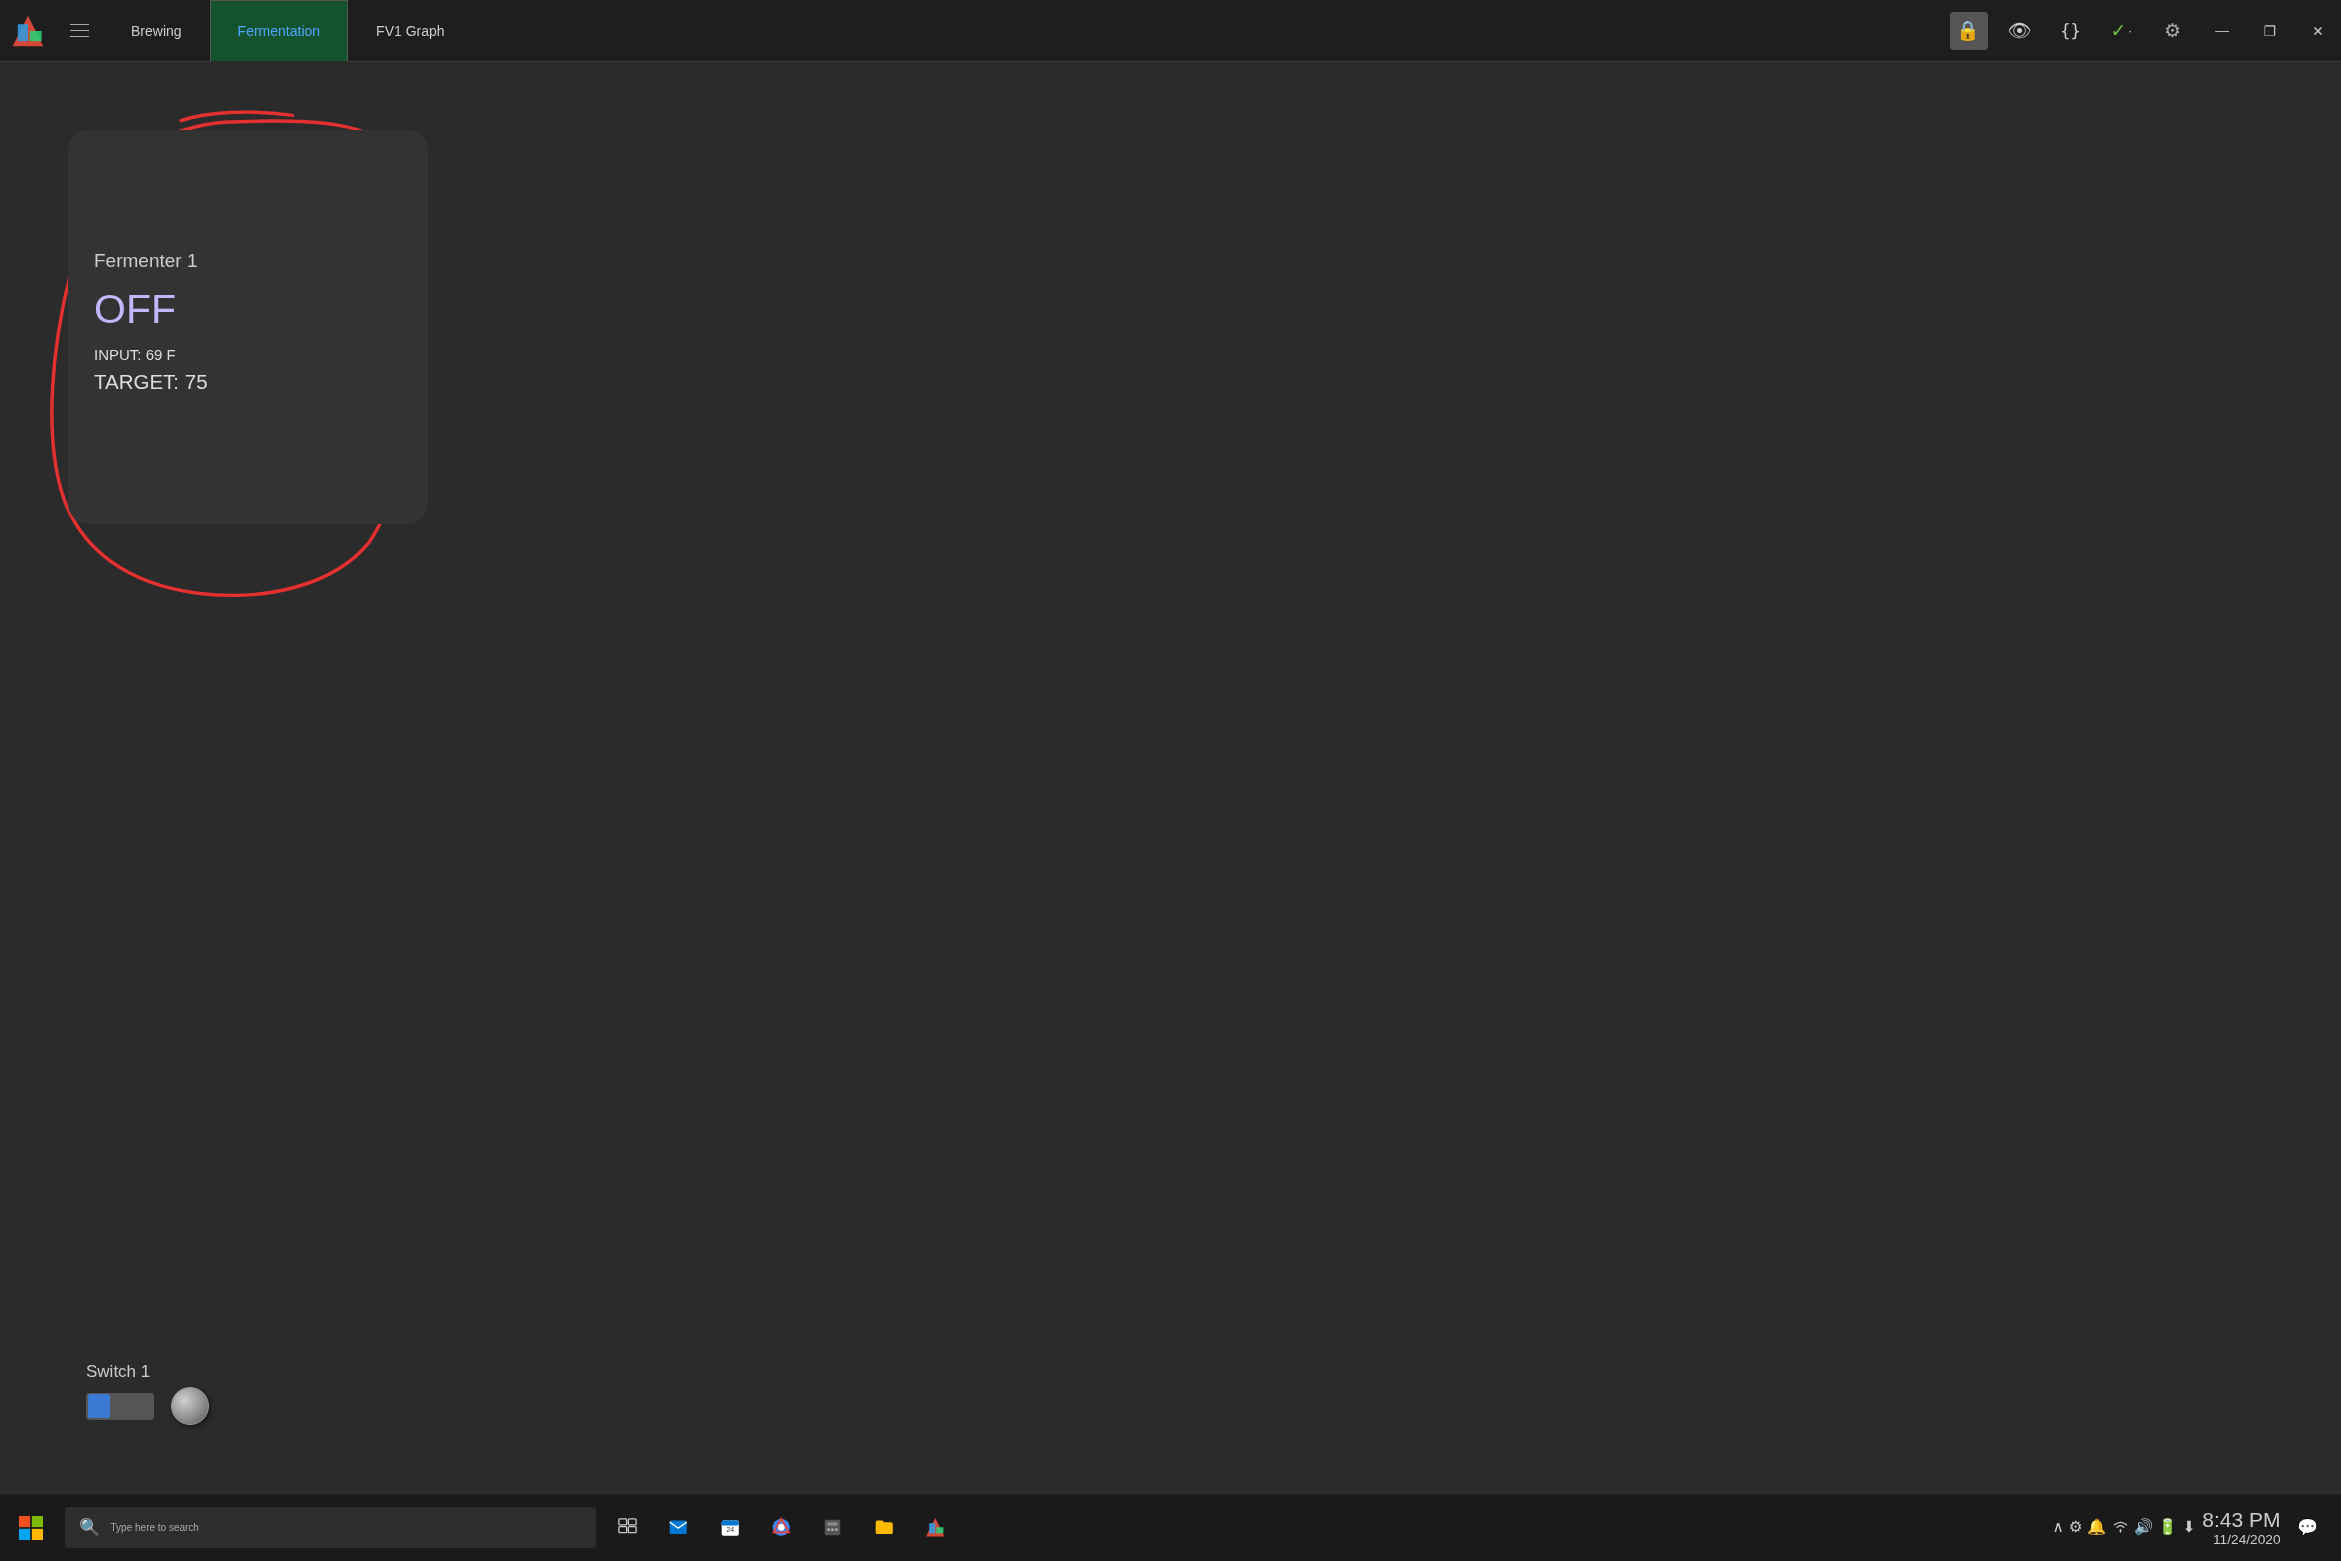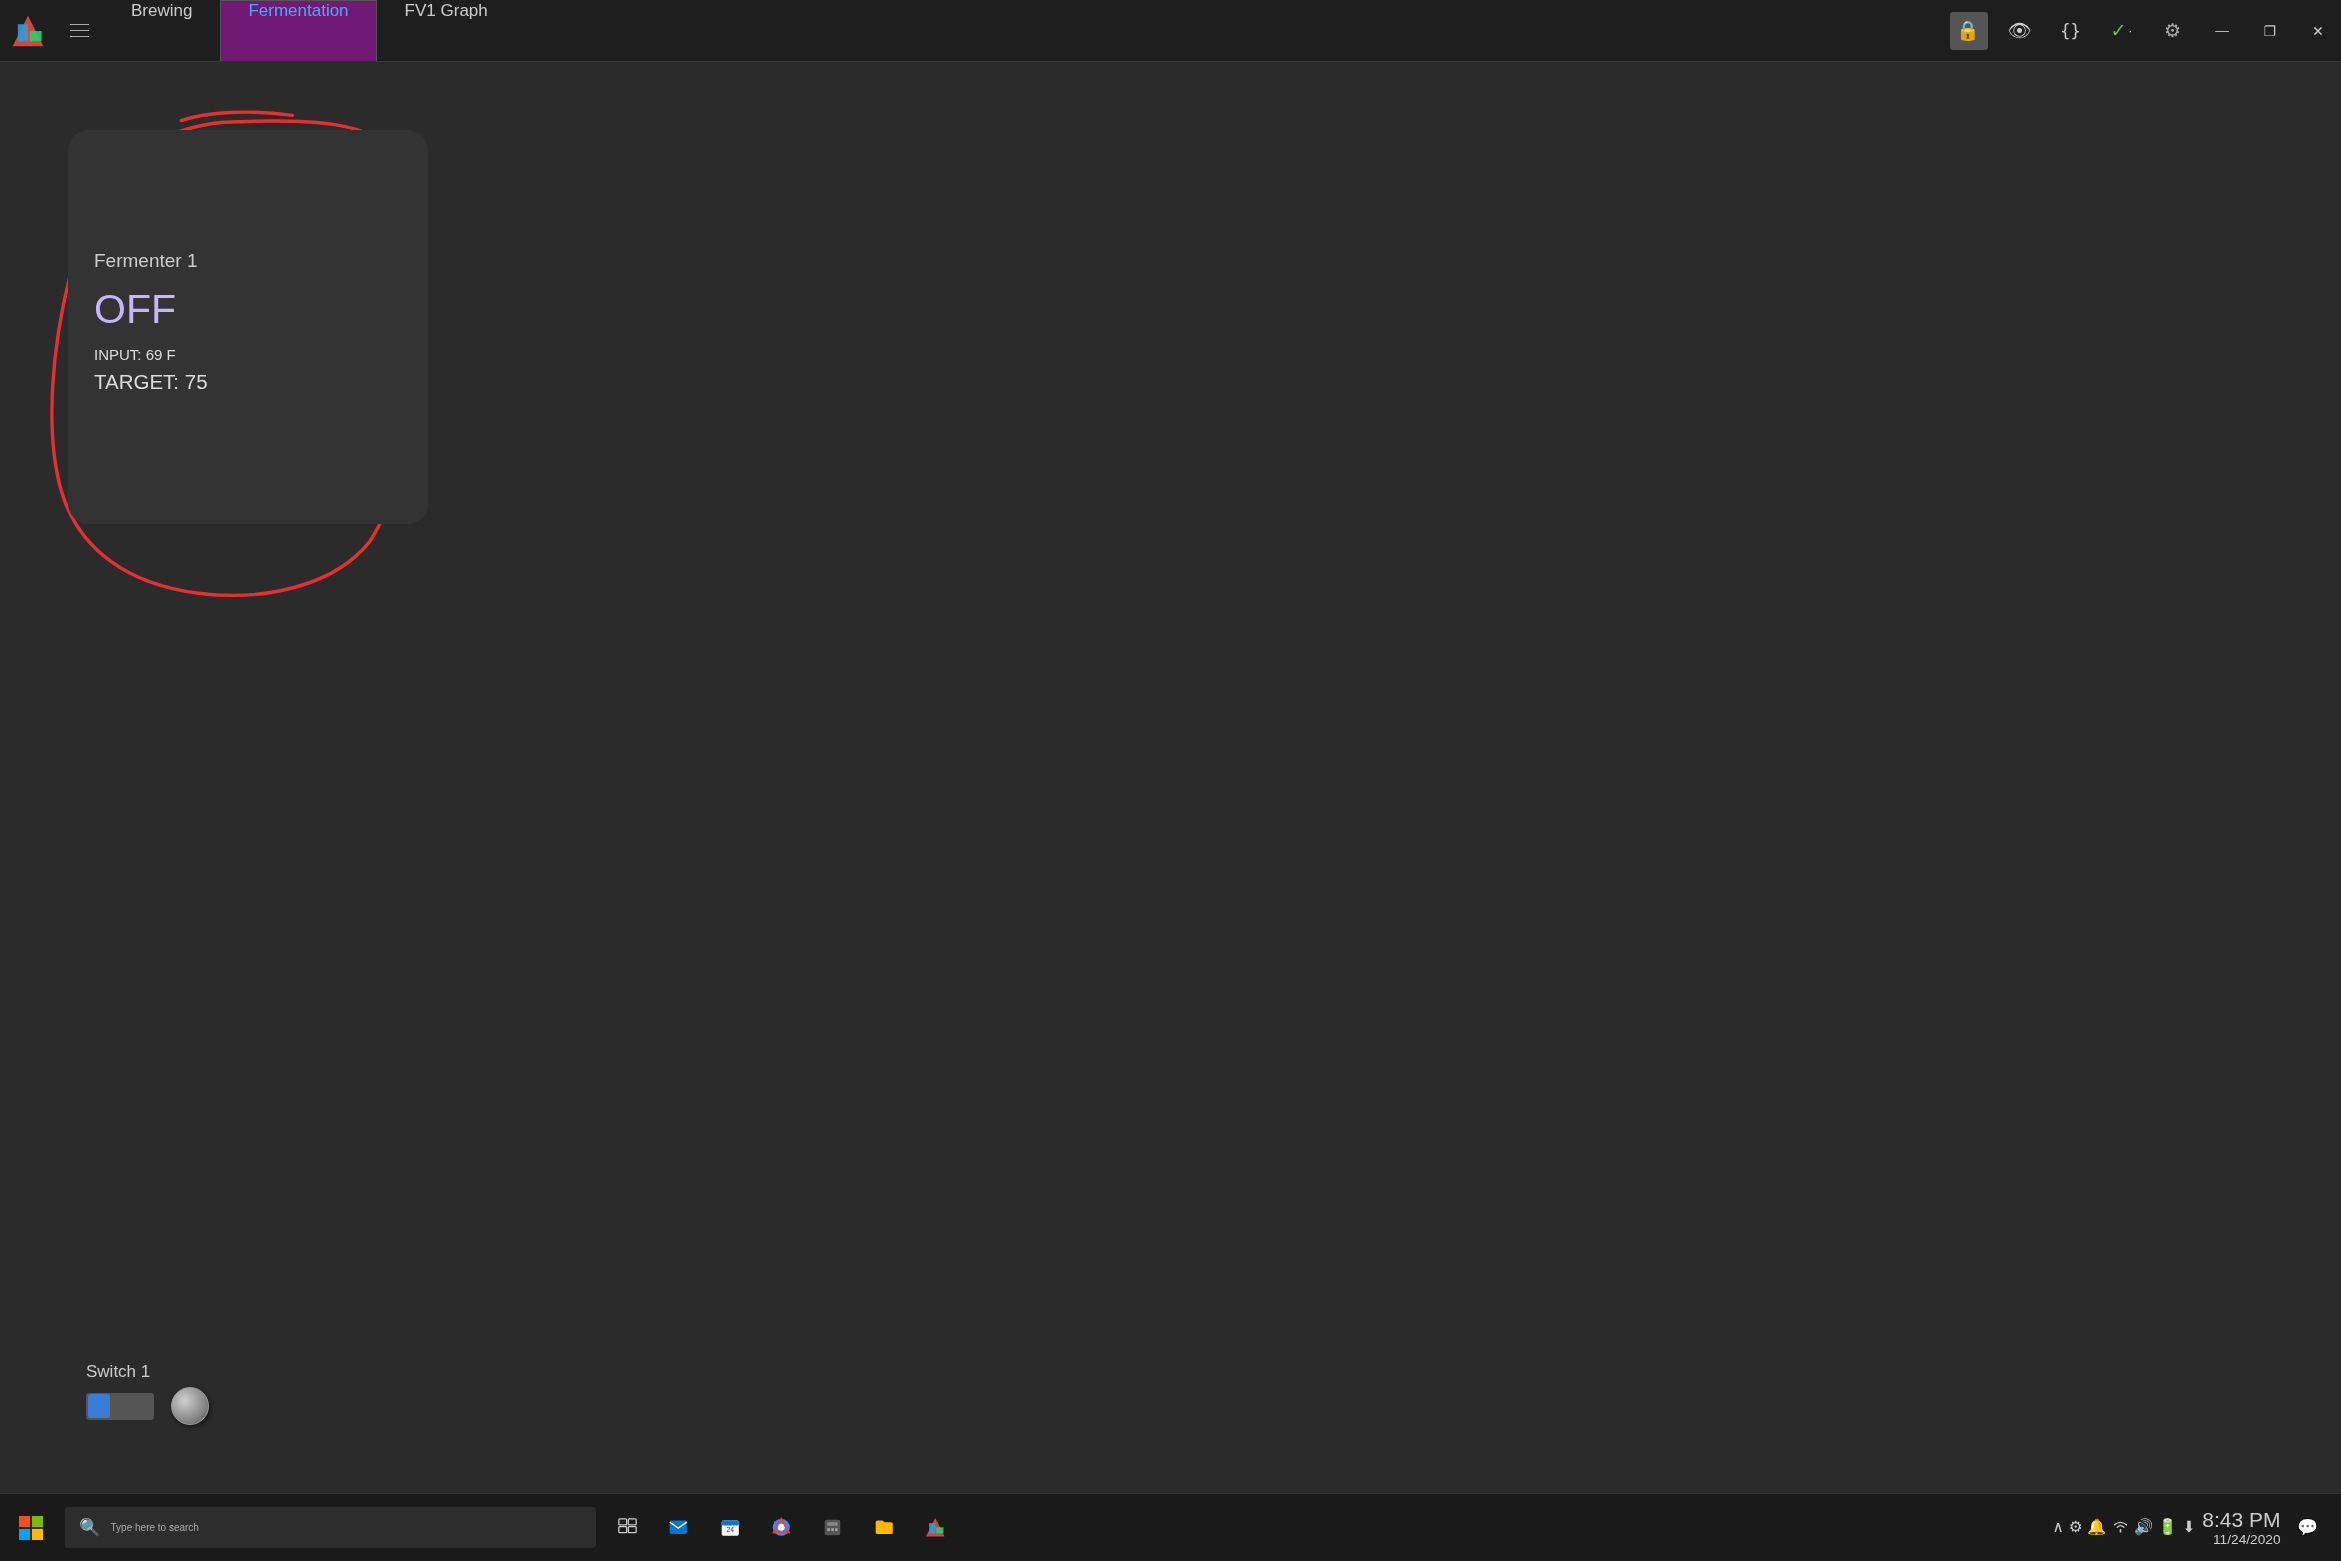--- a/index.html
+++ b/index.html
@@ -63,31 +63,31 @@
 
     .nav-tabs {
       display: flex;
       height: 62px;
       align-items: stretch;
     }
 
     .nav-tab {
       padding: 0 27px;
       display: flex;
-      align-items: flex-start;
-      font-size: 17px;
+      align-items: center;
+      font-size: 14px;
       cursor: pointer;
       color: #ccc;
       border: 0.9px solid transparent;
     }
 
     .nav-tab.active {
       color: #4da6ff;
       border: 0.9px solid #555;
-      background: #701a75;
+      background: #14532d;
       border-bottom: 0.9px solid #2b2b2b;
     }
 
     .nav-tab.inactive {
       color: #ccc;
     }
 
     .titlebar-right {
       margin-left: auto;
       display: flex;

